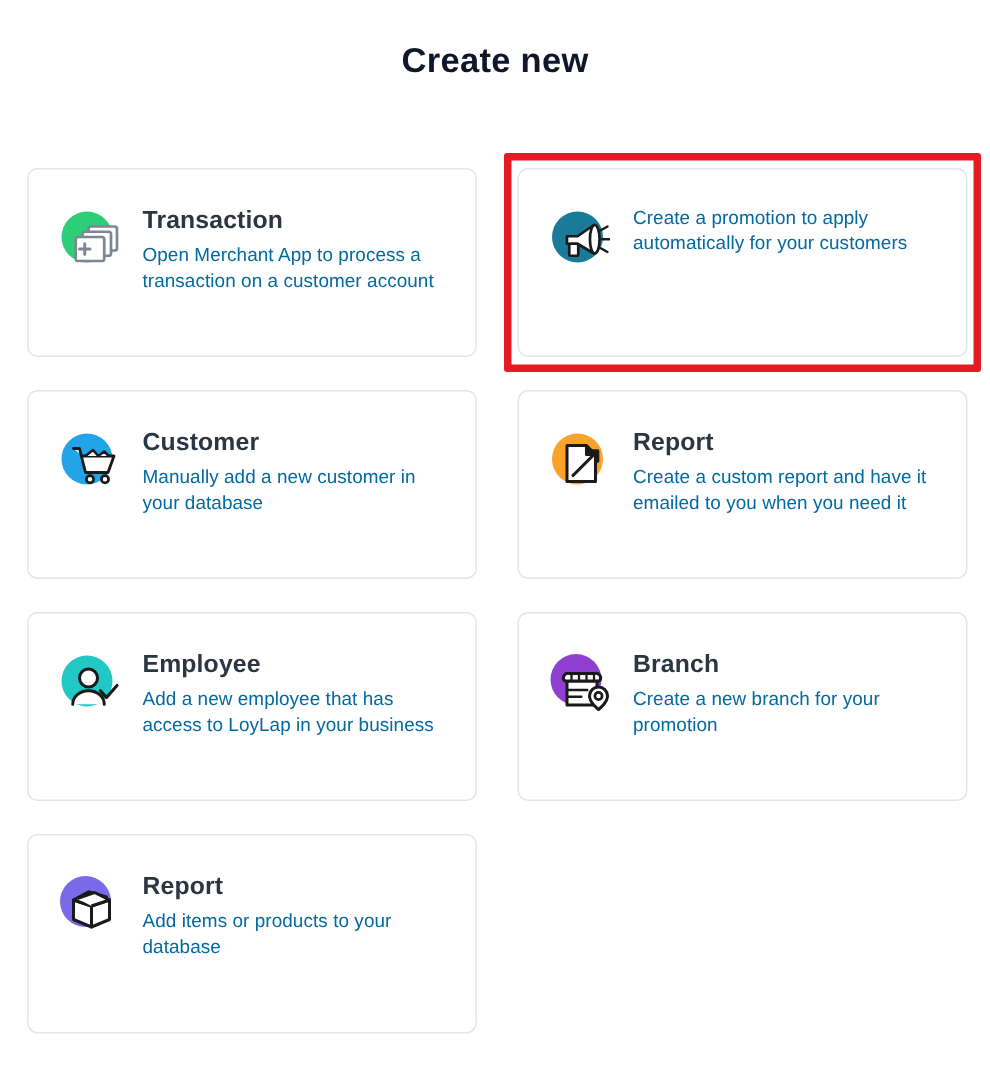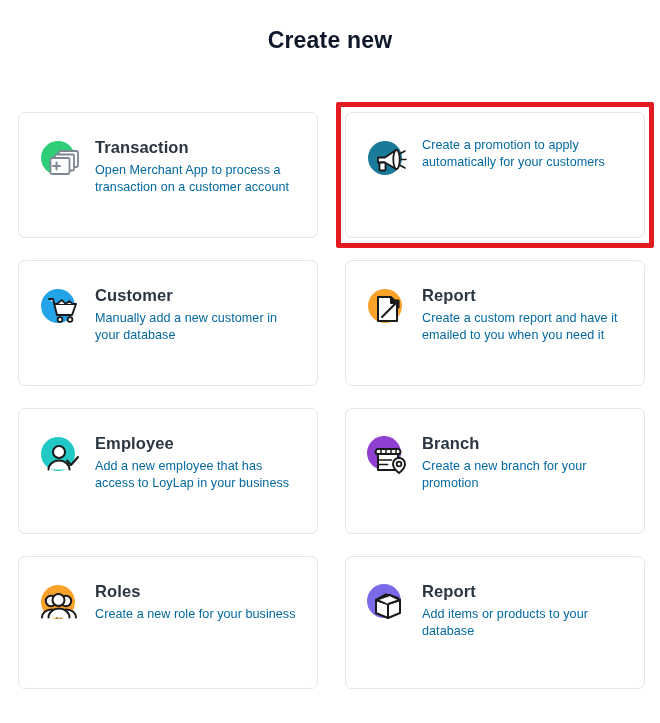--- a/index.html
+++ b/index.html
@@ -202,37 +202,20 @@
           <path d="M35 25 a6 6 0 0 1 6 6 c0 4.5 -6 9 -6 9 s-6 -4.5 -6 -9 a6 6 0 0 1 6 -6 z" fill="#ffffff" stroke="#1a1a1a" stroke-width="2" stroke-linejoin="round"></path>
           <circle cx="35" cy="31" r="2.4" fill="#ffffff" stroke="#1a1a1a" stroke-width="1.8"></circle>
         </svg>
       </div>
       <div class="card-text">
         <div class="card-title">Branch</div>
         <div class="card-desc">Create a new branch for your promotion</div>
       </div>
     </div>
 
-    <div class="card tall">
-      <div class="icon-wrap">
-        <svg viewBox="0 0 48 48">
-          <circle cx="21" cy="21" r="17" fill="#fba22a"></circle>
-          <circle cx="14" cy="20" r="5.2" fill="#ffffff" stroke="#1a1a1a" stroke-width="2"></circle>
-          <circle cx="29" cy="20" r="5.2" fill="#ffffff" stroke="#1a1a1a" stroke-width="2"></circle>
-          <circle cx="21.5" cy="19" r="6" fill="#ffffff" stroke="#1a1a1a" stroke-width="2"></circle>
-          <path d="M5 36.5 a9.5 8 0 0 1 19 0" fill="#ffffff" stroke="#1a1a1a" stroke-width="2" stroke-linecap="round"></path>
-          <path d="M20 36.5 a9.5 8 0 0 1 19 0" fill="#ffffff" stroke="#1a1a1a" stroke-width="2" stroke-linecap="round"></path>
-          <path d="M11.5 36.5 a10.5 9 0 0 1 21 0" fill="#ffffff" stroke="#1a1a1a" stroke-width="2" stroke-linecap="round"></path>
-        </svg>
-      </div>
-      <div class="card-text">
-        <div class="card-title">Roles</div>
-        <div class="card-desc">Create a new role for your business</div>
-      </div>
-    </div>
 
     <div class="card tall">
       <div class="icon-wrap">
         <svg viewBox="0 0 48 48">
           <circle cx="20" cy="20" r="17" fill="#7a6ae8"></circle>
           <path d="M24 23 L12 19 v13 l12 5 z" fill="#ffffff" stroke="#1a1a1a" stroke-width="2" stroke-linejoin="round"></path>
           <path d="M24 23 l12 -4 v13 l-12 5 z" fill="#ffffff" stroke="#1a1a1a" stroke-width="2" stroke-linejoin="round"></path>
           <path d="M12 19 L22 13.5 L34 17 L24 23 z" fill="#ffffff" stroke="#1a1a1a" stroke-width="2" stroke-linejoin="round"></path>
           <path d="M24 23 L36 19 L26 14 L14.5 18" fill="#ffffff" stroke="#1a1a1a" stroke-width="2" stroke-linejoin="round"></path>
         </svg>

